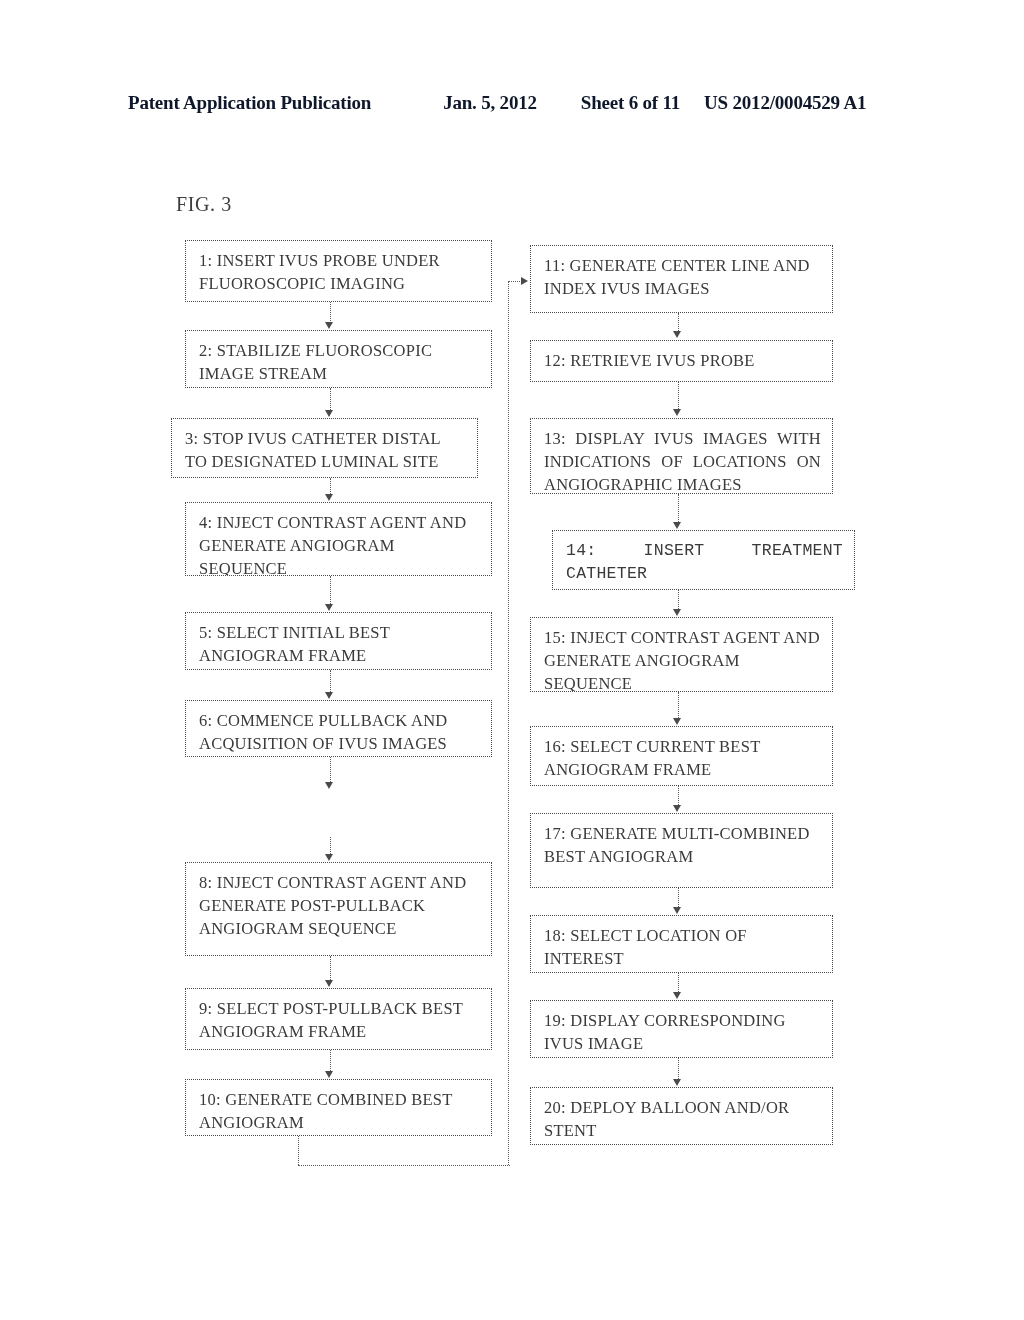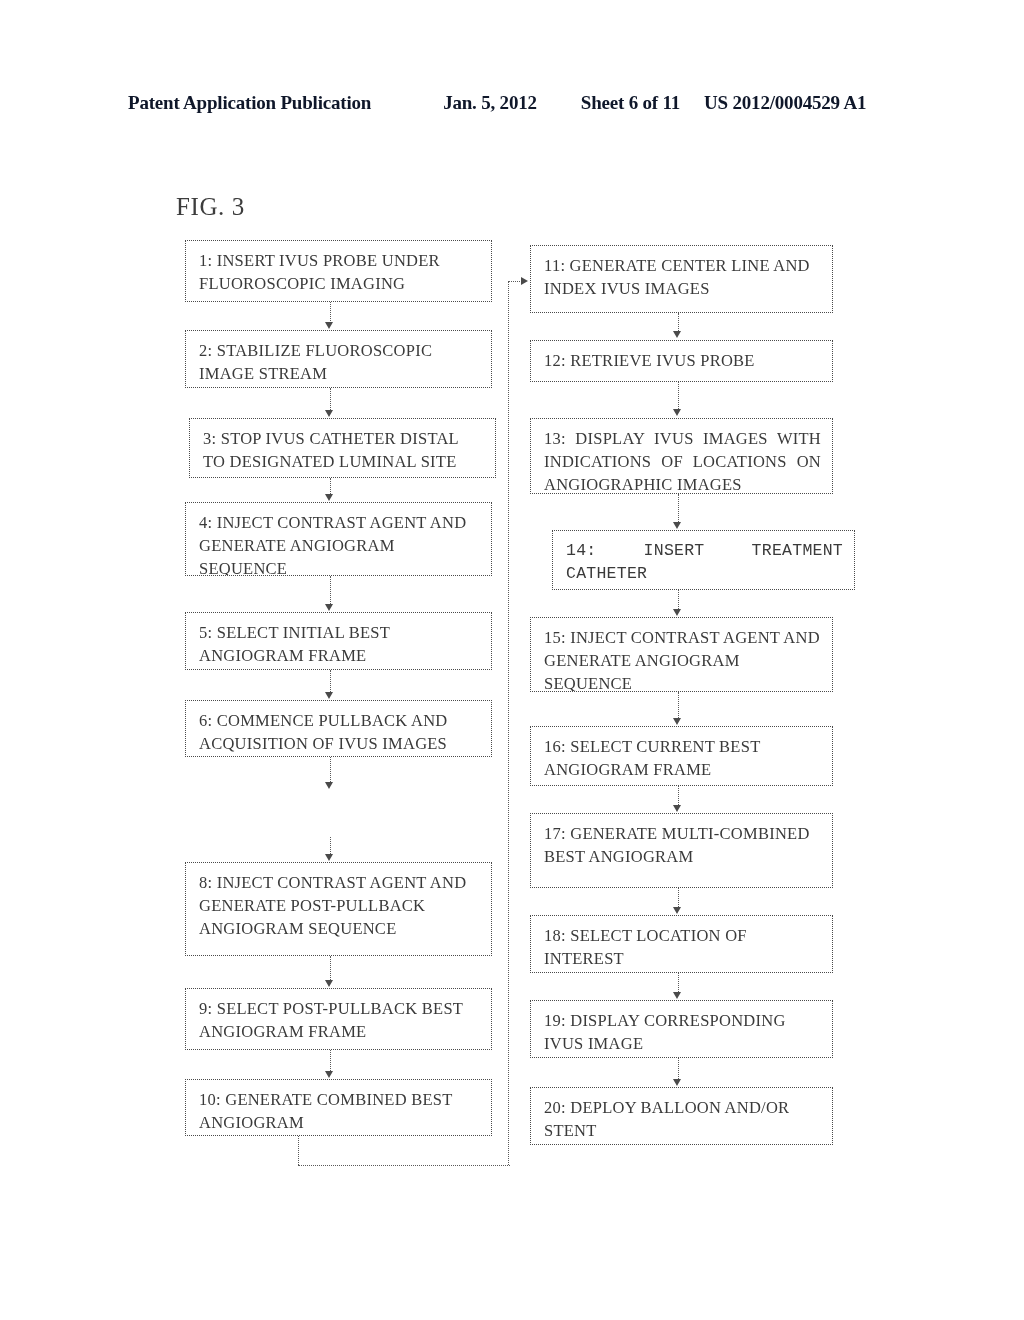--- a/index.html
+++ b/index.html
@@ -38,21 +38,21 @@
   #page-header .hdr-title { }
   #page-header .hdr-date  { margin-left: 48px; }
   #page-header .hdr-sheet { margin-left: 20px; }
   #page-header .hdr-pub   { }
 
   
   #fig-label {
     position: absolute;
     left: 176px;
     top: 193px;
-    font-size: 25px;
+    font-size: 20px;
     letter-spacing: 0.6px;
     color: #3d3d3d;
   }
 
   
   #flowchart {
     position: absolute;
     left: 0;
     top: 0;
     width: 888px;
@@ -117,21 +117,21 @@
 <div id="flowchart">
 
   <div class="node" style="left:185px; top:240px; width:307px; height:62px;">
     <span class="node-text">1: INSERT IVUS PROBE UNDER FLUOROSCOPIC IMAGING</span>
   </div>
 
   <div class="node" style="left:185px; top:330px; width:307px; height:58px;">
     <span class="node-text">2: STABILIZE FLUOROSCOPIC IMAGE STREAM</span>
   </div>
 
-  <div class="node" style="left:189px; top:418px; width:307px; height:60px;">
+  <div class="node" style="left:171px; top:418px; width:307px; height:60px;">
     <span class="node-text">3: STOP IVUS CATHETER DISTAL TO DESIGNATED LUMINAL SITE</span>
   </div>
 
   <div class="node" style="left:185px; top:502px; width:307px; height:74px;">
     <span class="node-text">4: INJECT CONTRAST AGENT AND GENERATE ANGIOGRAM SEQUENCE</span>
   </div>
 
   <div class="node" style="left:185px; top:612px; width:307px; height:58px;">
     <span class="node-text">5: SELECT INITIAL BEST ANGIOGRAM FRAME</span>
   </div>

